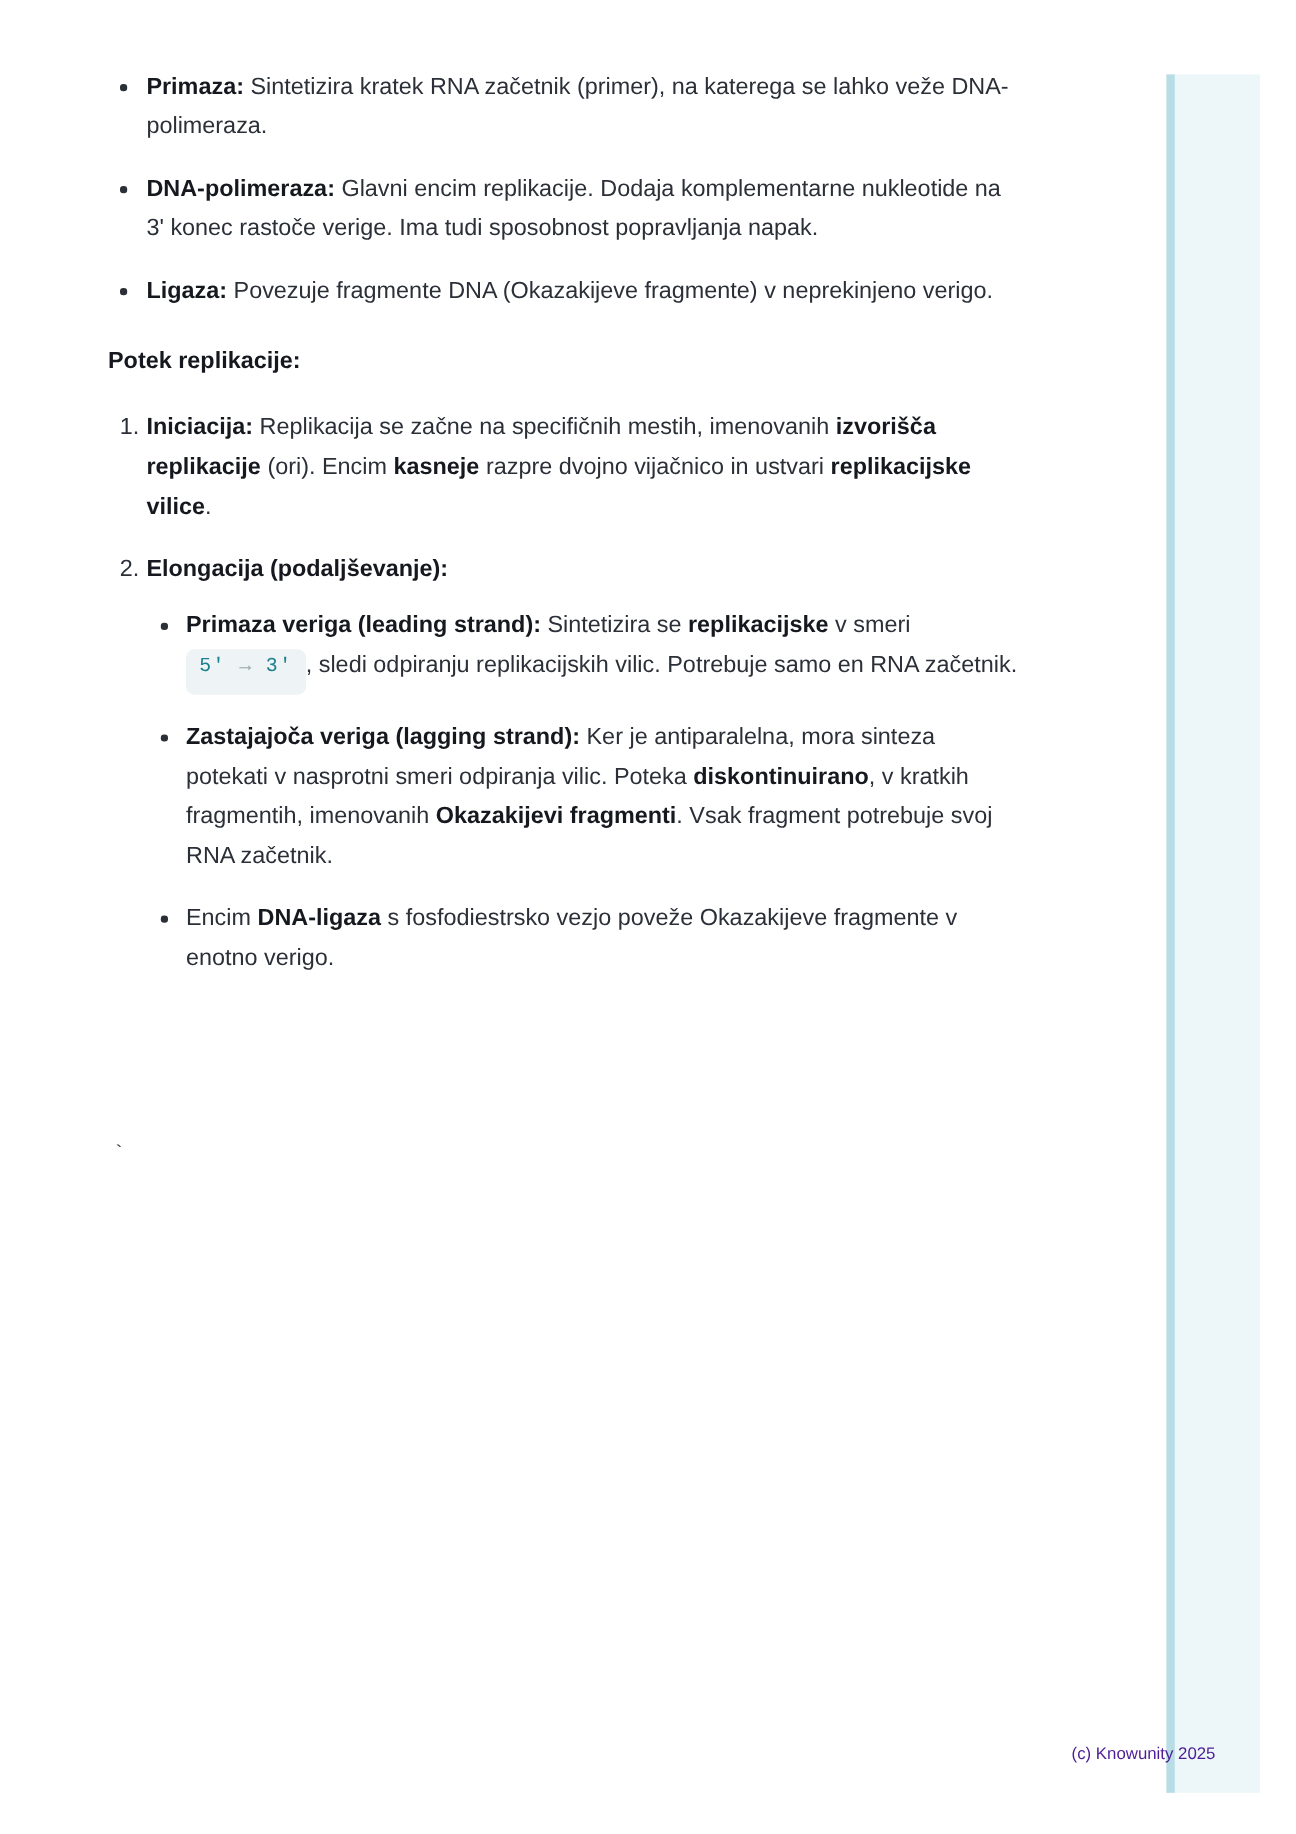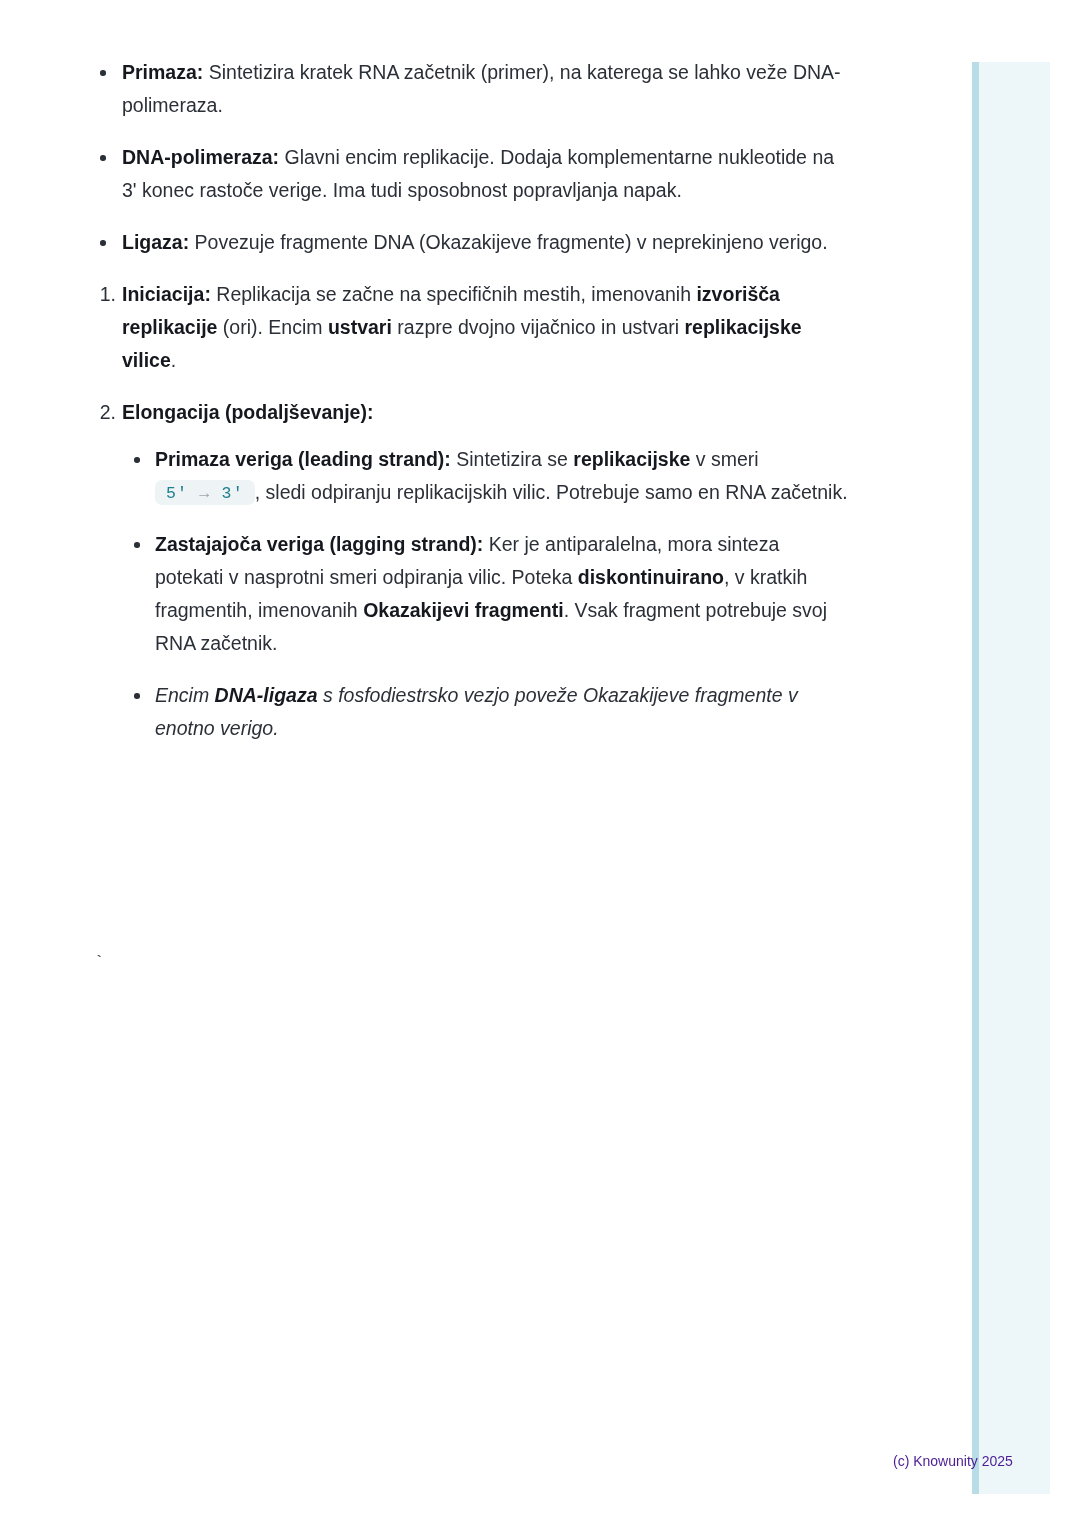--- a/index.html
+++ b/index.html
@@ -99,21 +99,21 @@
     list-style: none;
   }
   li.sub-bullet-item {
     position: relative;
     padding-left: 33px;
     margin-bottom: 19px;
     font-size: 19.5px;
     line-height: 33px;
     color: #2b2f37;
   }
-  li.sub-bullet-item:last-child { margin-bottom: 0; font-style: italic; }
+  li.sub-bullet-item:last-child { margin-bottom: 0; }
   li.sub-bullet-item::before {
     content: "";
     position: absolute;
     left: 12px;
     top: 14px;
     width: 5.5px;
     height: 5.5px;
     border-radius: 50%;
     background: #2b2f37;
   }
@@ -126,21 +126,21 @@
     font-weight: bold;
     color: #15181e;
     margin: 26px 0 22px 0;
     padding: 0;
   }
 
   .code-chip {
     display: inline-block;
     background: #eef3f5;
     border-radius: 7px;
-    padding: 4px 11px 1px 11px;
+    padding: 4px 11px 14px 11px;
     font-family: "Liberation Mono", monospace;
     font-size: 16.5px;
     line-height: 20px;
     color: #1b7f8e;
     letter-spacing: 1.2px;
     vertical-align: 1px;
   }
   .code-chip .arrow { color: #9aa6ad; }
 
   .stray-tick {
@@ -178,25 +178,26 @@
         <span class="strong">Primaza:</span><span> Sintetizira kratek RNA začetnik (primer), na katerega se lahko veže DNA-polimeraza.</span>
       </li>
       <li class="bullet-item">
         <span class="strong">DNA-polimeraza:</span><span> Glavni encim replikacije. Dodaja komplementarne nukleotide na 3' konec rastoče verige. Ima tudi sposobnost popravljanja napak.</span>
       </li>
       <li class="bullet-item">
         <span class="strong">Ligaza:</span><span> Povezuje fragmente DNA (Okazakijeve fragmente) v neprekinjeno verigo.</span>
       </li>
     </ul>
 
+    <h3 class="section-heading">Potek replikacije:</h3>
 
     <ol class="numbers">
       <li class="num-item">
         <span class="num-marker">1.</span>
-        <span class="strong">Iniciacija:</span><span> Replikacija se začne na specifičnih mestih, imenovanih </span><span class="strong">izvorišča replikacije</span><span> (ori). Encim </span><span class="strong">ustvari</span><span> razpre dvojno vijačnico in ustvari </span><span class="strong">replikacijske vilice</span><span>.</span>
+        <span class="strong">Iniciacija:</span><span> Replikacija se začne na specifičnih mestih, imenovanih </span><span class="strong">izvorišča replikacije</span><span> (ori). Encim </span><span class="strong">kasneje</span><span> razpre dvojno vijačnico in ustvari </span><span class="strong">replikacijske vilice</span><span>.</span>
       </li>
 
       <li class="num-item">
         <span class="num-marker">2.</span>
         <span class="strong">Elongacija (podaljševanje):</span>
 
         <ul class="sub-bullets">
           <li class="sub-bullet-item">
             <span class="strong">Primaza veriga (leading strand):</span><span> Sintetizira se </span><span class="strong">replikacijske</span><span> v smeri </span><span class="code-chip"><span>5'</span> <span class="arrow">→</span> <span>3'</span></span><span>, sledi odpiranju replikacijskih vilic. Potrebuje samo en RNA začetnik.</span>
           </li>

